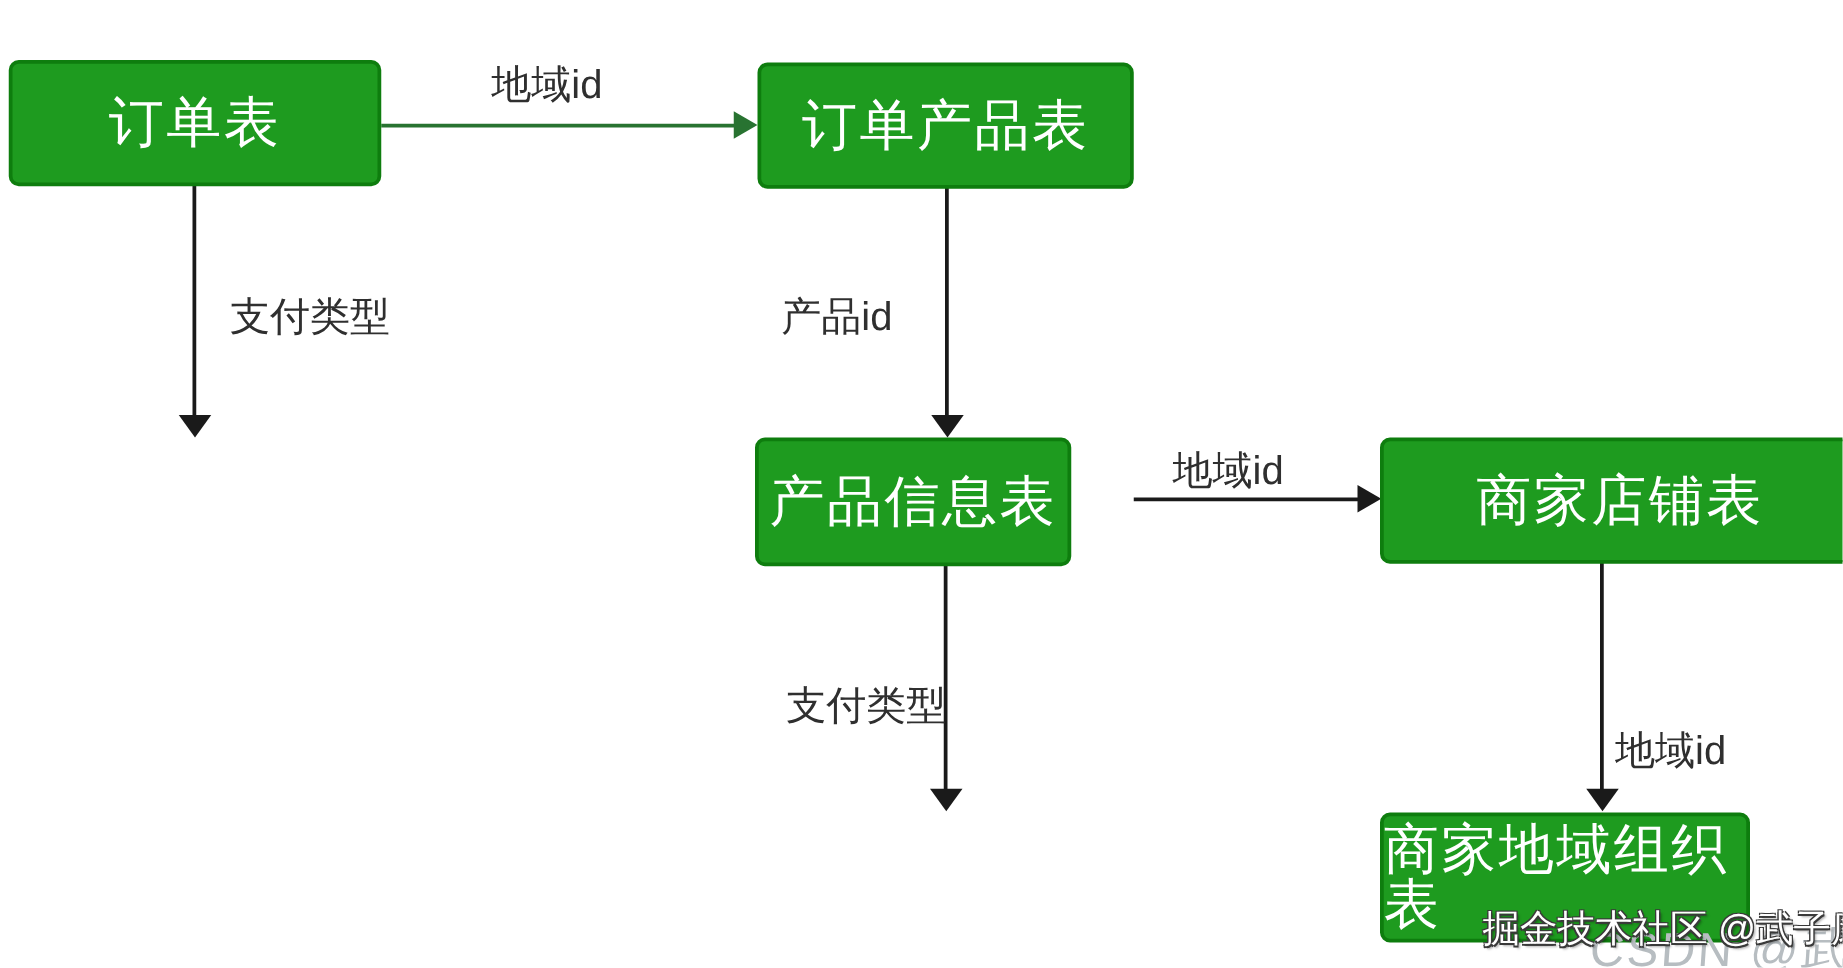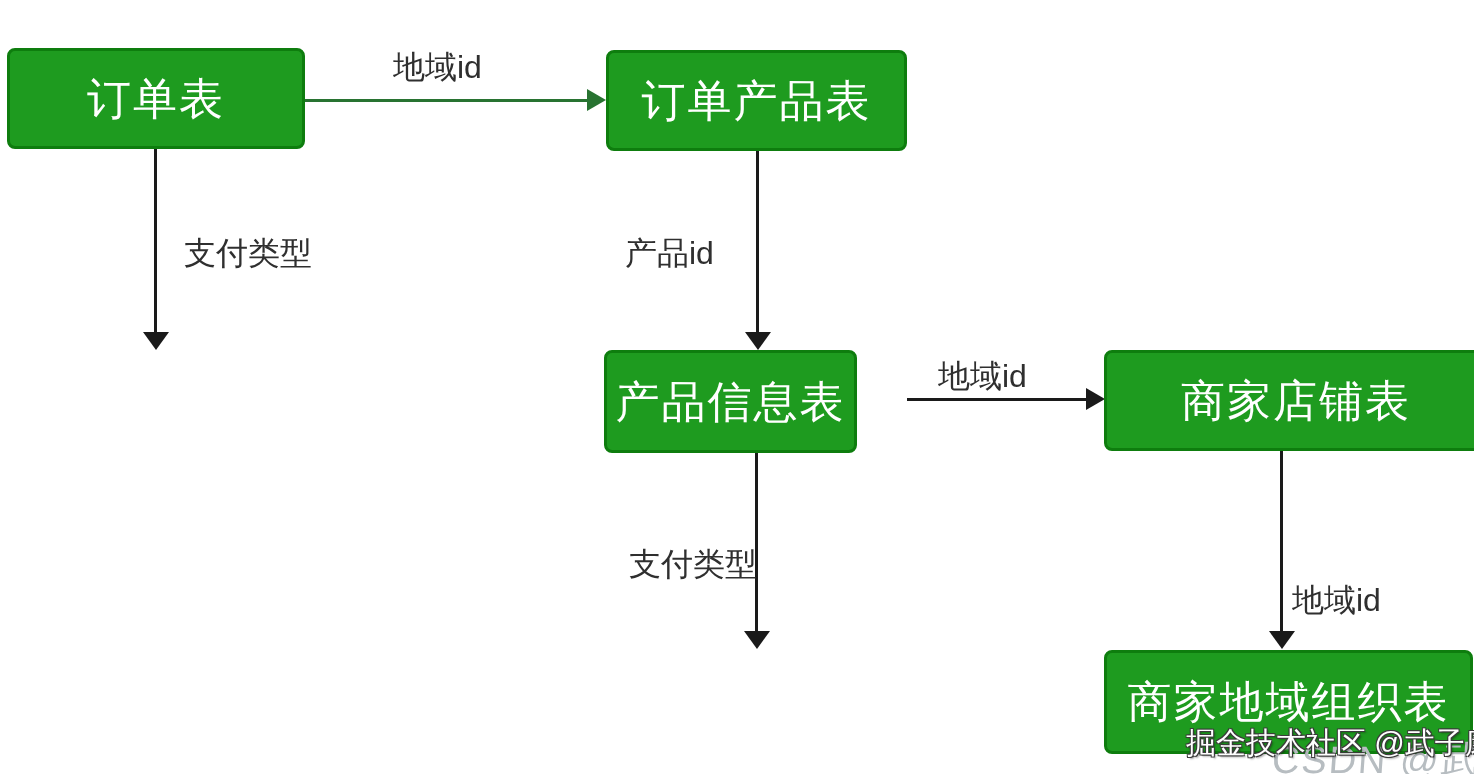--- a/index.html
+++ b/index.html
@@ -37,21 +37,21 @@
     justify-content: center;
     letter-spacing: 2px;
     z-index: 2;
   }
   .n0 { left: 7px;    top: 48px;  width: 298px; height: 101px; }
   .n1 { left: 606px;  top: 50px;  width: 301px; height: 101px; }
   .n2 { left: 7px;    top: 350px; width: 299px; height: 102px; }
   .n3 { left: 604px;  top: 350px; width: 253px; height: 103px; }
   .n4 { left: 1104px; top: 350px; width: 384px; height: 101px; }
   .n5 { left: 606px;  top: 650px; width: 301px; height: 104px; }
-  .n6 { left: 1104px; top: 650px; width: 369px; height: 104px; }
+  .n6 { left: 1104px; top: 650px; width: 296px; height: 104px; }
   
   .hline, .vline { position: absolute; background: var(--black-arrow); z-index: 1; }
   .hline { height: 3px; }
   .vline { width: 3px; }
   .green-line { background: var(--green-arrow); }
   .e1-line { left: 305px;  top: 99px;  width: 284px; }
   .e2-line { left: 154px;  top: 148px; height: 186px; }
   .e3-line { left: 756px;  top: 150px; height: 184px; }
   .e4-line { left: 907px;  top: 398px; width: 180px; }
   .e5-line { left: 755px;  top: 452px; height: 180px; }

